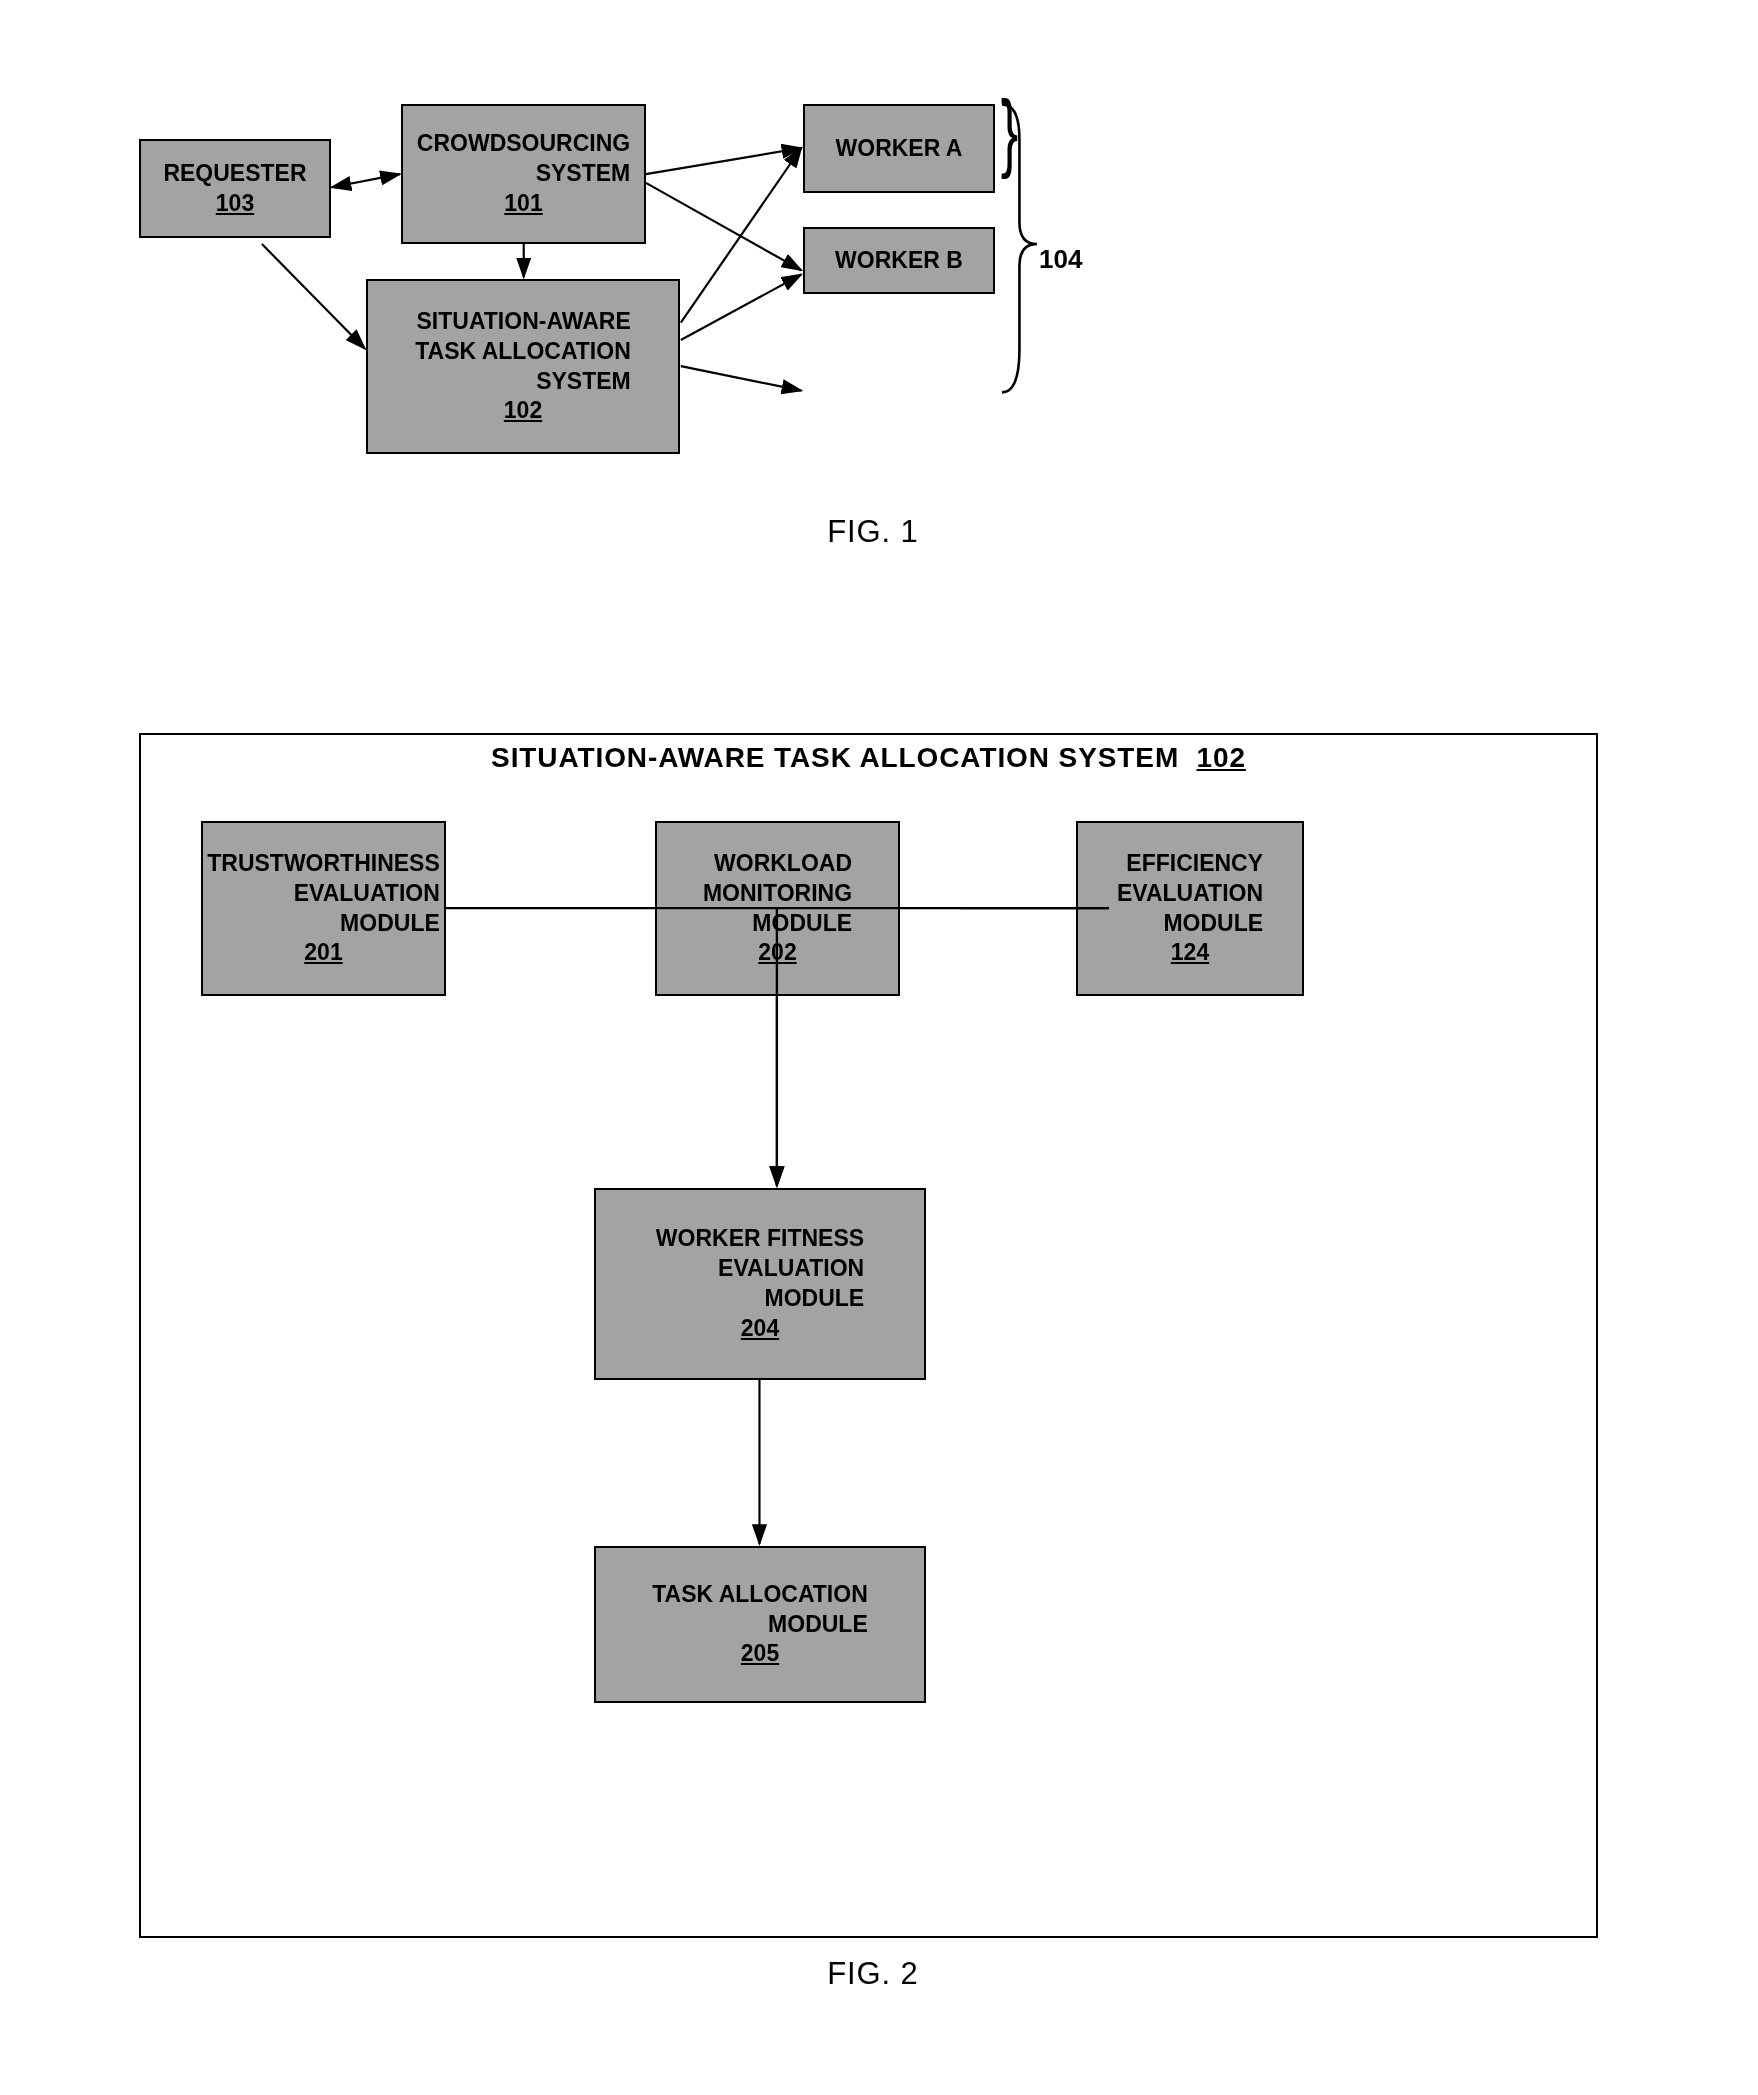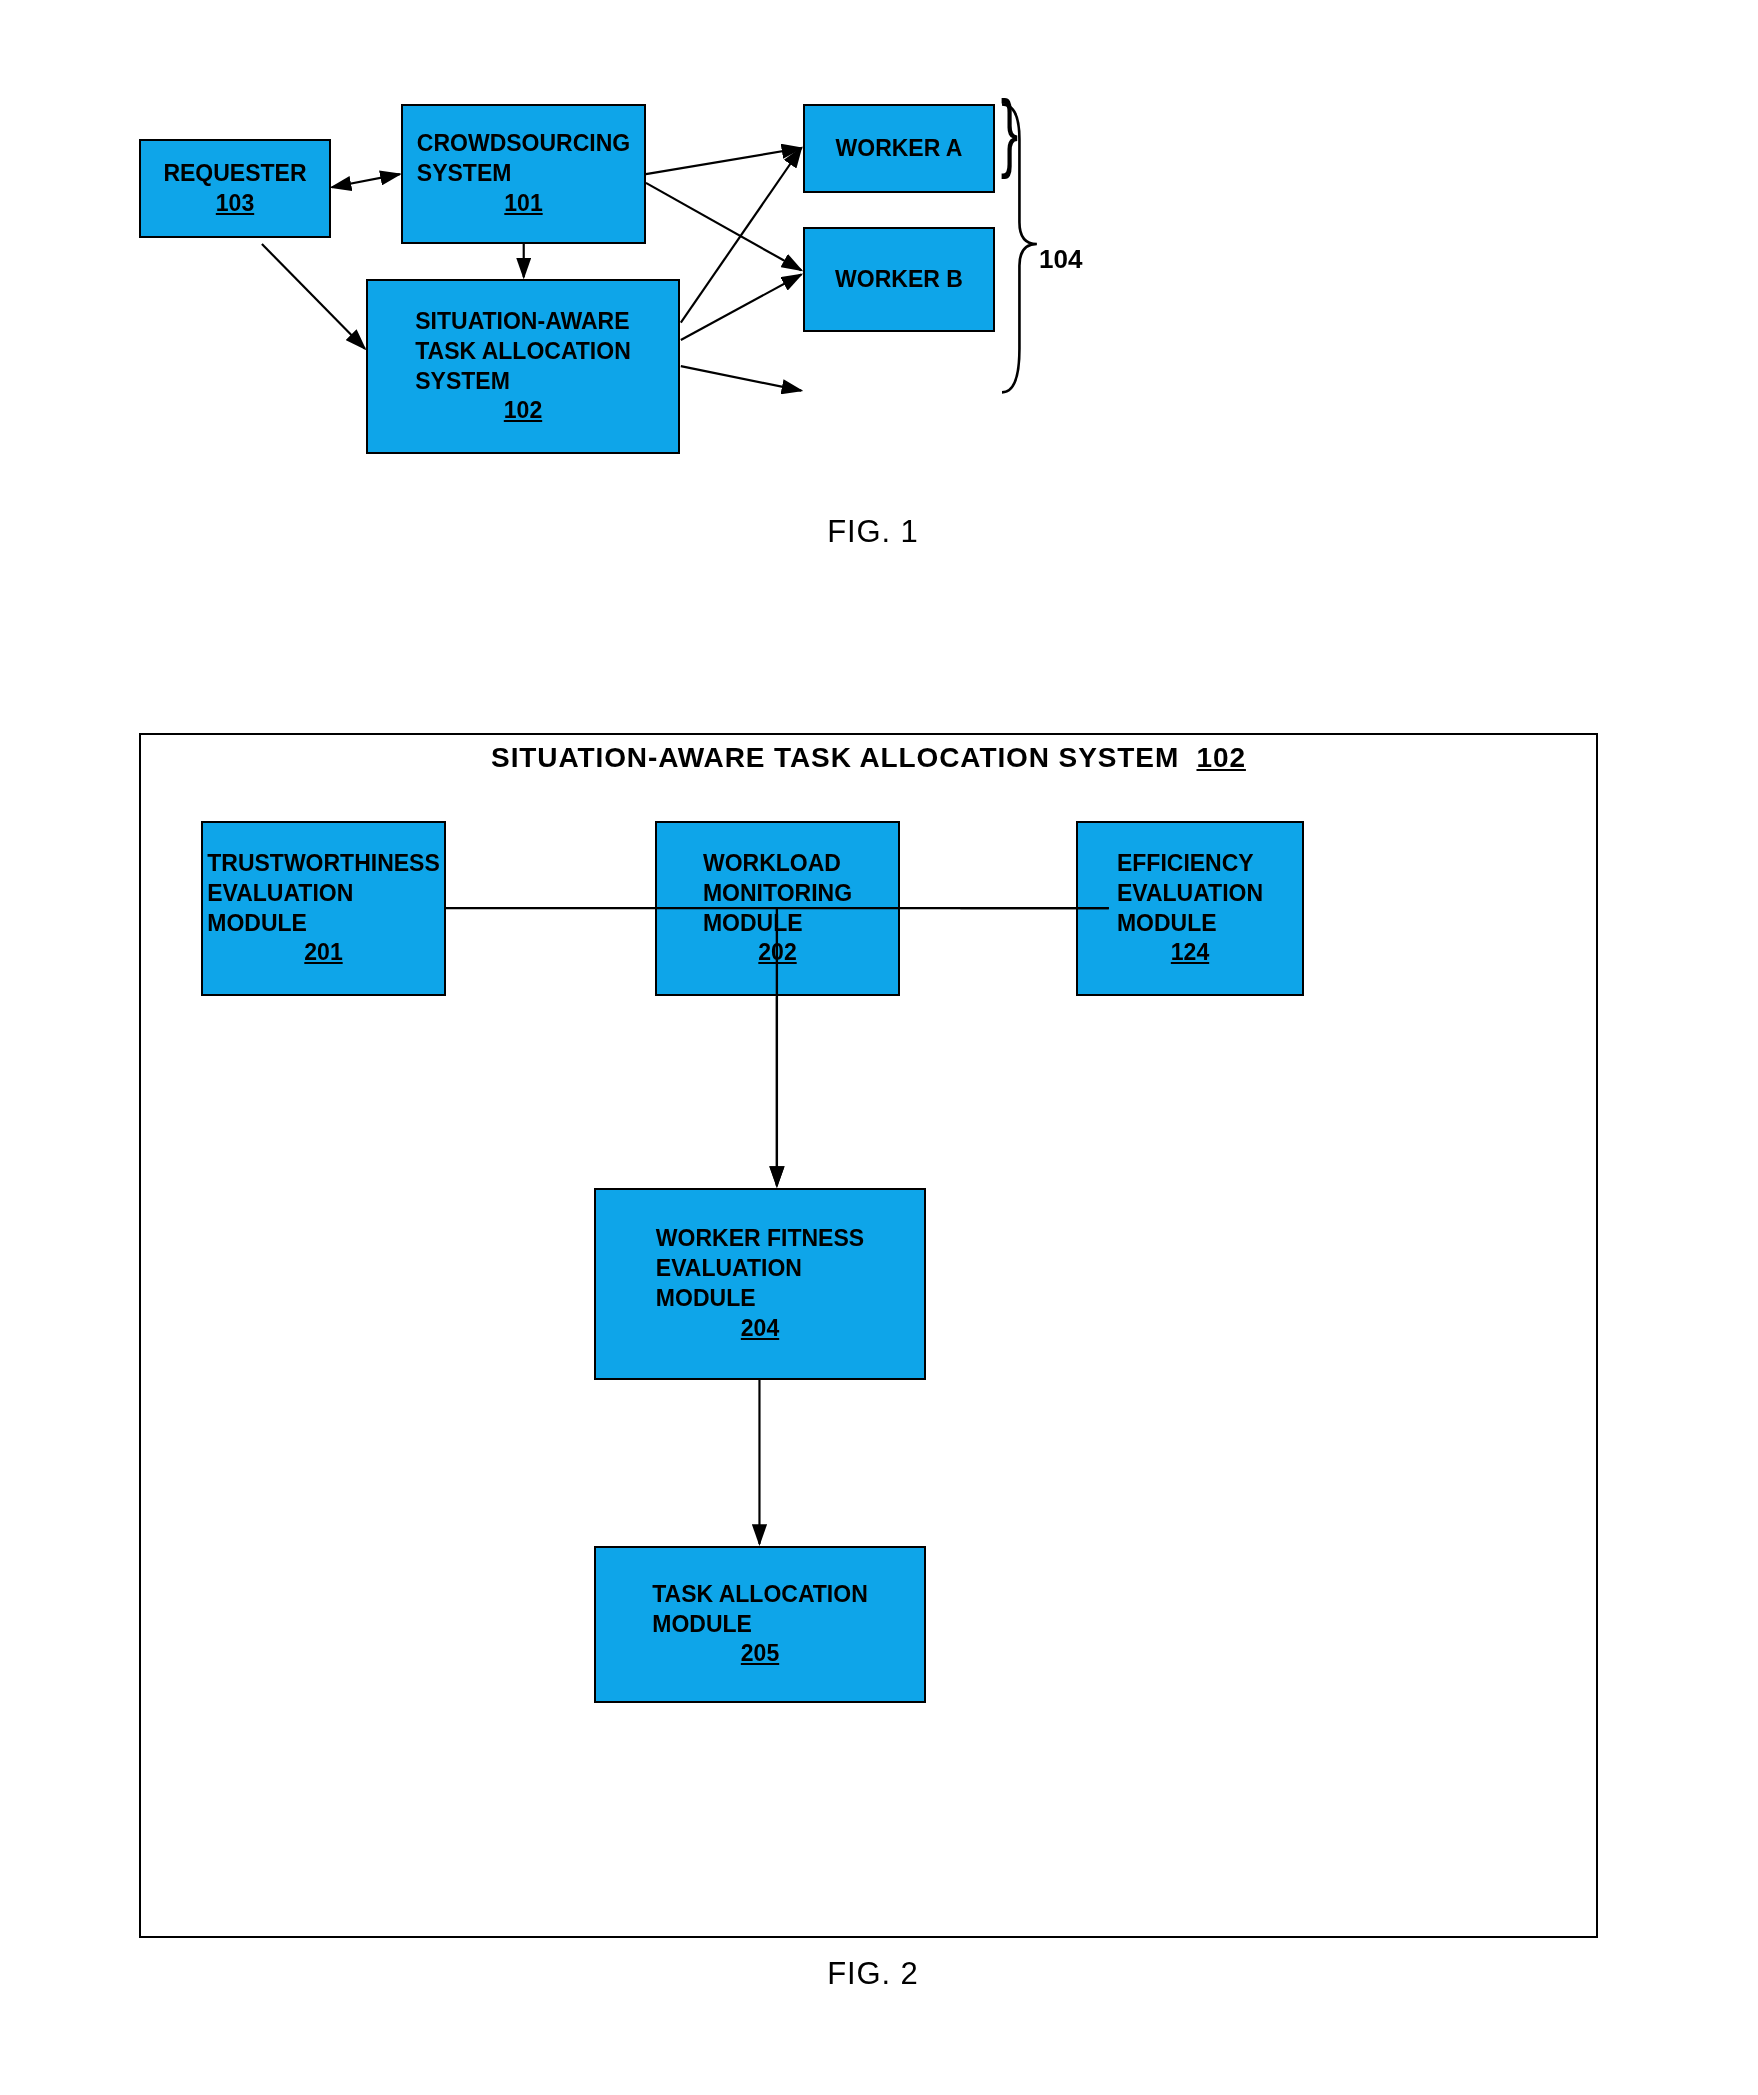--- a/index.html
+++ b/index.html
@@ -54,26 +54,26 @@
       transform: translateX(-50%);
       font-size: 31px;
       font-weight: normal;
       letter-spacing: 0.9px;
     }
 
     
     .box {
       position: absolute;
       border: 2.6px solid #000;
-      background: #0ea5e9;
+      background: #a3a3a3;
       display: flex;
       flex-direction: column;
       align-items: center;
       justify-content: center;
-      text-align: left;
+      text-align: right;
       font-size: 24.5px;
       font-weight: bold;
       line-height: 1.3;
       padding: 10.5px 14px;
     }
 
     .box .ref {
       text-decoration: underline;
       font-weight: bold;
     }
@@ -136,21 +136,21 @@
       <span style="white-space:pre-line;">SITUATION-AWARE
 TASK ALLOCATION
 SYSTEM</span>
       <span class="ref">102</span>
     </div>
 
     <div class="box" style="left:716px; top:52px; width:192px; height:89px; font-size:23px;">
       <span>WORKER A</span>
     </div>
 
-    <div class="box" style="left:716px; top:175px; width:192px; height:105px; font-size:23px;">
+    <div class="box" style="left:716px; top:175px; width:192px; height:67px; font-size:23px;">
       <span>WORKER B</span>
     </div>
 
 
     <div style="position:absolute; left:952px; top:192px; font-size:26px; font-weight:bold;">
       <span>104</span>
     </div>
 
     <div style="position:absolute; left:908px; top:35px; font-size:87px; color:#000; line-height:1; transform: scaleX(0.6);">
       }

